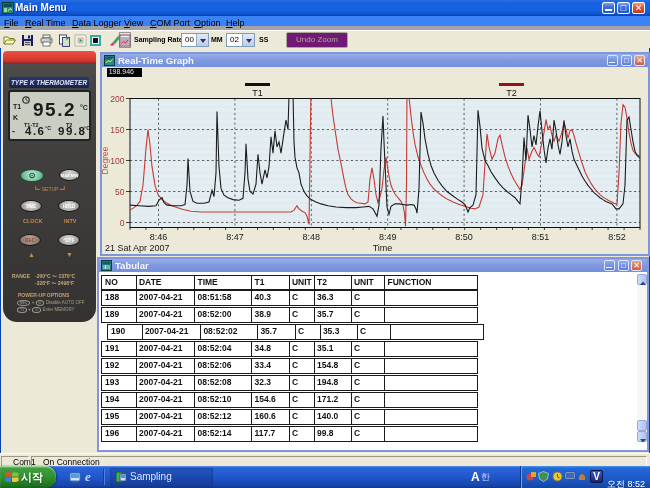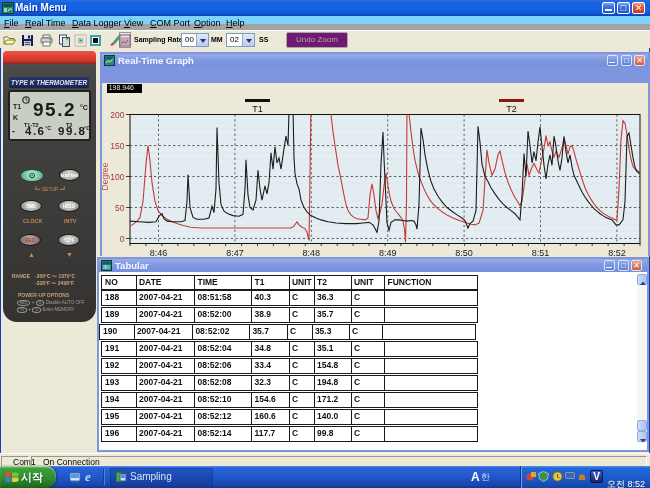--- a/index.html
+++ b/index.html
@@ -11,21 +11,21 @@
 #titlebar { position:absolute; left:0; top:0; width:650px; height:16px;
   background:linear-gradient(180deg,#2a6ee0 0%,#1660e0 20%,#1563e4 60%,#1054cf 85%,#0a43ad 100%); }
 #titlebar .ttext { position:absolute; left:15px; top:2px; color:#fff; font-size:10px; font-weight:bold; letter-spacing:0px; text-shadow:1px 1px 1px #00309c; }
 .capbtn { position:absolute; top:2px; width:13px; height:12px; border-radius:2px; border:1px solid #fff; font-size:9px; color:#fff; text-align:center; line-height:10px; }
 .capblue { background:linear-gradient(180deg,#7ca1ef 0%,#3a6fe0 40%,#2657c8 100%); }
 .capred  { background:linear-gradient(180deg,#f0a08a 0%,#e0583a 40%,#c23a20 100%); }
 .minbar { position:absolute; left:2px; bottom:2px; width:7px; height:2px; background:#fff; }
 .cminbar { position:absolute; left:1px; bottom:1.5px; width:6px; height:1.5px; background:#fff; }
 
 
-#menubar { position:absolute; left:0; top:16px; width:650px; height:14px; background:#7dd3fc; border-bottom:6px solid #a3a3a3; }
+#menubar { position:absolute; left:0; top:16px; width:650px; height:14px; background:#3b82f6; border-bottom:4px solid #a3a3a3; }
 #menubar span { position:absolute; top:2px; font-size:9px; color:#000; }
 u { text-decoration:underline; }
 
 
 #toolbar { position:absolute; left:0; top:30px; width:650px; height:18px; background:#ece9d8; border-top:1px solid #fff; }
 .tbico { position:absolute; top:3px; width:13px; height:13px; }
 .tblabel { position:absolute; top:5px; font-size:7px; font-weight:bold; color:#000; }
 .combo { position:absolute; top:2px; height:14px; background:#fff; border:1px solid #7f9db9; font-size:8px; }
 .combo .val { position:absolute; left:3px; top:1px; }
 .combo .drop { position:absolute; right:0; top:0; width:12px; height:12px; background:linear-gradient(180deg,#dfeafb,#b8ccf2); border-left:1px solid #9ab; }
@@ -58,21 +58,21 @@
 
 .cwin { position:absolute; border:2px solid #7f96df; background:#7f96df; }
 .ctitle { height:13px; background:linear-gradient(180deg,#98aee8 0%,#7e97e0 50%,#7490dc 100%); position:relative; }
 .ctitle .ct { position:absolute; left:16px; top:0.5px; color:#f4f6ff; font-size:9.5px; font-weight:bold; white-space:nowrap; }
 .cbtn { position:absolute; top:0.5px; width:11px; height:11px; border-radius:2px; border:1px solid #dfe6fa; font-size:8px; color:#fff; text-align:center; line-height:9px; }
 .cblue { background:linear-gradient(180deg,#8fa9ec,#5c7ed8); }
 .cred { background:linear-gradient(180deg,#e8a489,#cf5c40); }
 
 
 #gwin { left:99px; top:4px; width:550px; height:204px; }
-#gcontent { position:absolute; left:0; top:13px; width:546px; height:187px; background:#ece9d8;margin-top:16px; }
+#gcontent { position:absolute; left:0; top:13px; width:546px; height:187px; background:#ece9d8; }
 
 
 #twin { left:96px; top:209px; width:552px; height:195px; }
 #tcontent { position:absolute; left:0; top:13px; width:548px; height:178px; background:#fff; }
 
 
 #statusbar { position:absolute; left:0; top:453px; width:650px; height:13px; background:#ece9d8; border-top:1px solid #fff; }
 .spanel { position:absolute; top:2px; height:11px; border:1px solid; border-color:#9d9884 #fff #fff #9d9884; font-size:8.5px; color:#000; padding-left:11px; }
 
 
@@ -374,21 +374,21 @@
           <span style="position:absolute;left:251.9px;top:0;line-height:13.5px;font-size:8.5px;font-weight:bold;color:#111">C</span>
           <span style="position:absolute;left:285.4px;top:0;line-height:13.5px;font-size:8.5px;font-weight:bold;color:#111"></span>
           <span style="position:absolute;left:33.9px;top:-1px;width:1px;height:15.5px;background:#1a1a1a"></span>
           <span style="position:absolute;left:92.4px;top:-1px;width:1px;height:15.5px;background:#1a1a1a"></span>
           <span style="position:absolute;left:149.4px;top:-1px;width:1px;height:15.5px;background:#1a1a1a"></span>
           <span style="position:absolute;left:186.9px;top:-1px;width:1px;height:15.5px;background:#1a1a1a"></span>
           <span style="position:absolute;left:211.9px;top:-1px;width:1px;height:15.5px;background:#1a1a1a"></span>
           <span style="position:absolute;left:248.9px;top:-1px;width:1px;height:15.5px;background:#1a1a1a"></span>
           <span style="position:absolute;left:282.4px;top:-1px;width:1px;height:15.5px;background:#1a1a1a"></span>
         </div>
-<div style="position:absolute;left:0;top:52px;width:377px;height:15.5px;border:1px solid #1a1a1a;background:#fff">
+<div style="position:absolute;left:8px;top:52px;width:377px;height:15.5px;border:1px solid #1a1a1a;background:#fff">
           <span style="position:absolute;left:3.0px;top:0;line-height:13.5px;font-size:8.5px;font-weight:bold;color:#111">190</span>
           <span style="position:absolute;left:36.9px;top:0;line-height:13.5px;font-size:8.5px;font-weight:bold;color:#111">2007-04-21</span>
           <span style="position:absolute;left:95.4px;top:0;line-height:13.5px;font-size:8.5px;font-weight:bold;color:#111">08:52:02</span>
           <span style="position:absolute;left:152.4px;top:0;line-height:13.5px;font-size:8.5px;font-weight:bold;color:#111">35.7</span>
           <span style="position:absolute;left:189.9px;top:0;line-height:13.5px;font-size:8.5px;font-weight:bold;color:#111">C</span>
           <span style="position:absolute;left:214.9px;top:0;line-height:13.5px;font-size:8.5px;font-weight:bold;color:#111">35.3</span>
           <span style="position:absolute;left:251.9px;top:0;line-height:13.5px;font-size:8.5px;font-weight:bold;color:#111">C</span>
           <span style="position:absolute;left:285.4px;top:0;line-height:13.5px;font-size:8.5px;font-weight:bold;color:#111"></span>
           <span style="position:absolute;left:33.9px;top:-1px;width:1px;height:15.5px;background:#1a1a1a"></span>
           <span style="position:absolute;left:92.4px;top:-1px;width:1px;height:15.5px;background:#1a1a1a"></span>

